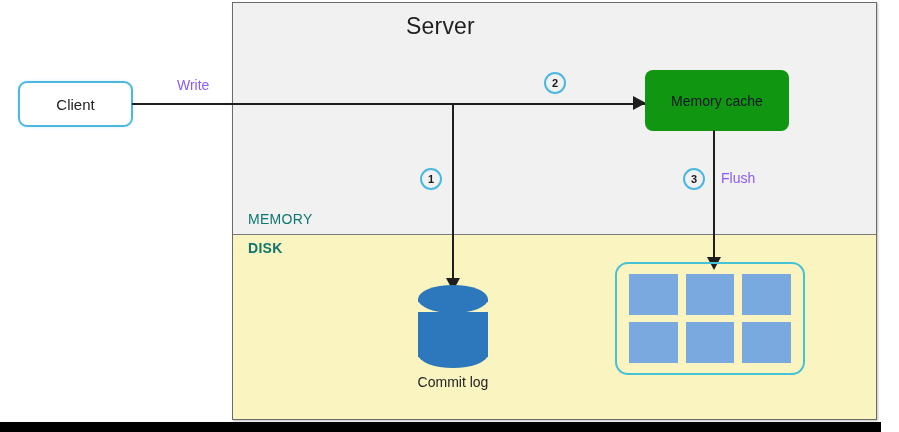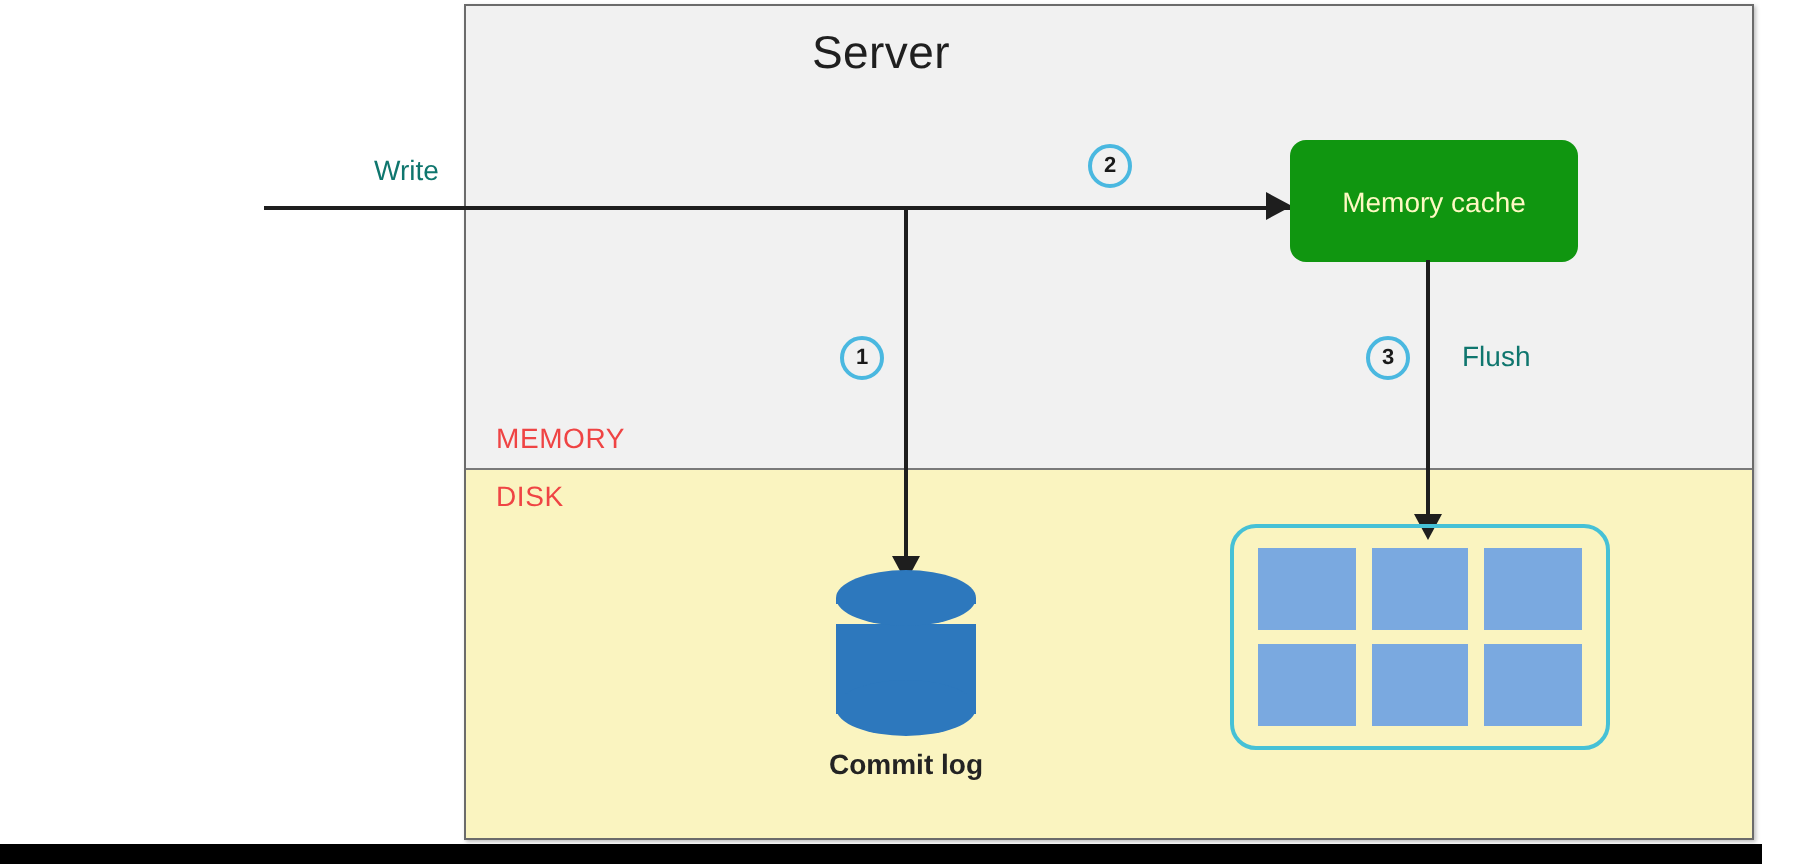--- a/index.html
+++ b/index.html
@@ -56,25 +56,25 @@
     width: 100%;
     text-align: center;
     font-size: 23px;
     color: #1f1f1f;
     letter-spacing: 0.2px;
   }
 
   .zone-label {
     position: absolute;
     font-size: 14px;
-    color: #ef4444;
+    color: #0f766e;
     letter-spacing: 0.3px;
   }
   .zone-label.memory { left: 248px; top: 211px; }
-  .zone-label.disk   { left: 248px; top: 240px; }
+  .zone-label.disk   { left: 248px; top: 240px; font-weight: bold; }
 
   
   .client-box {
     position: absolute;
     left: 18px;
     top: 81px;
     width: 115px;
     height: 46px;
     border: 2px solid #4ab8e0;
     border-radius: 9px;
@@ -95,21 +95,21 @@
     top: 70px;
     width: 144px;
     height: 61px;
     background: #109610;
     border-radius: 8px;
     box-sizing: border-box;
     display: flex;
     align-items: center;
     justify-content: center;
     font-size: 14px;
-    color: #fef9c3;
+    color: #0f172a;
   }
 
   
   .hline {
     position: absolute;
     height: 0;
     border-top: 2.5px solid #1e1e1e;
   }
   .vline {
     position: absolute;
@@ -158,23 +158,22 @@
     color: #1a1a1a;
   }
   .badge-1 { left: 420px; top: 168px; }
   .badge-2 { left: 544px; top: 72px; }
   .badge-3 { left: 683px; top: 168px; }
 
   
   .edge-label {
     position: absolute;
     font-size: 14px;
-    color: #0f766e;
+    color: #8b5cf6;
     white-space: nowrap;
-    margin-left: 10px;
   }
   .label-write { left: 177px; top: 77px; }
   .label-flush { left: 721px; top: 170px; text-align: right; }
 
   
   .cylinder {
     position: absolute;
     left: 418px;
     top: 285px;
     width: 70px;
@@ -207,21 +206,20 @@
     border-radius: 50%;
   }
   .cyl-caption {
     position: absolute;
     left: 398px;
     top: 374px;
     width: 110px;
     text-align: center;
     font-size: 14px;
     color: #232323;
-    font-weight: bold;
   }
 
   
   .sstables-box {
     position: absolute;
     left: 615px;
     top: 262px;
     width: 190px;
     height: 113px;
     border: 2.5px solid #46c1d6;
@@ -266,20 +264,23 @@
     <div class="memory-zone"></div>
     <div class="disk-zone"></div>
   </div>
 
   <div class="server-title">Server</div>
 
   <div class="zone-label memory">MEMORY</div>
 
   <div class="zone-label disk">DISK</div>
 
+  <div class="client-box">
+    <span>Client</span>
+  </div>
 
   <div class="hline line-write"></div>
   <div class="arrow-right arrow-into-cache"></div>
   <div class="edge-label label-write">Write</div>
 
   <div class="vline line-commit"></div>
   <div class="arrow-down arrow-commit"></div>
 
   <div class="memcache-box">
     <span>Memory cache</span>

